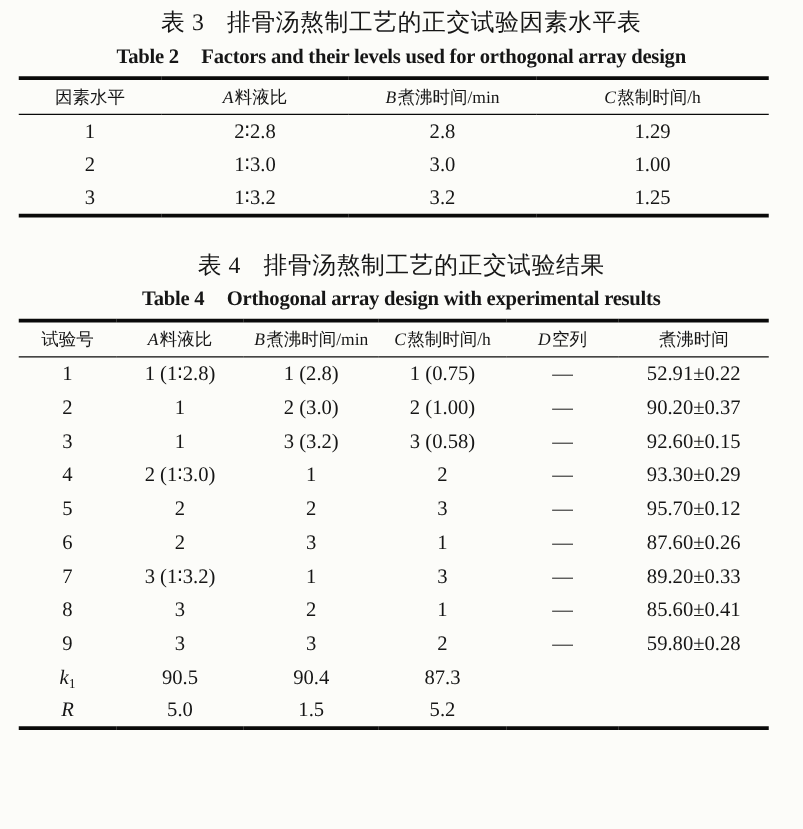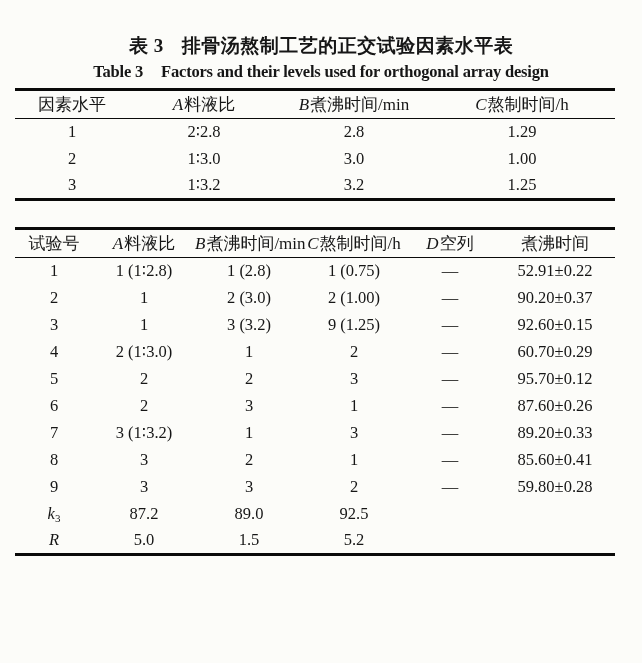--- a/index.html
+++ b/index.html
@@ -9,46 +9,45 @@
     color: #161616;
     font-family: "Liberation Serif", "DejaVu Serif", serif;
     overflow: hidden;
     padding-top: 6px;
   }
   .tbl-section { width: 642px; }
   .sec2 { margin-top: 26px; }
 
   .caption-cn {
     text-align: center;
-    font-weight: 700;
+    font-weight: 400;
     font-size: 19px;
     line-height: 26px;
     letter-spacing: 0.5px;
-    margin-top: 27px;
   }
   .caption-en {
     text-align: center;
     font-weight: 700;
     font-size: 16.5px;
     line-height: 26px;
     letter-spacing: -0.2px;
   }
   .cap-label { margin-right: 18px; }
 
   table.data-table {
     border-collapse: collapse;
     table-layout: fixed;
     width: 600px;
     margin: 3px 0 0 15px;
     border-top: 3px solid #0a0a0a;
     border-bottom: 3px solid #0a0a0a;
   }
   table.data-table thead th {
     font-weight: 400;
-    font-size: 17px;
+    font-size: 14px;
     height: 29px;
     text-align: center;
     vertical-align: middle;
     border-bottom: 1.5px solid #0a0a0a;
     white-space: nowrap;
   }
   table.data-table td {
     font-size: 16.5px;
     height: 27px;
     text-align: center;
@@ -67,21 +66,21 @@
     font-style: normal;
   }
 </style>
 </head>
 <body>
 
 <main class="page">
 
   <section class="tbl-section">
     <p class="caption-cn"><span class="cap-label">表 3</span><span>排骨汤熬制工艺的正交试验因素水平表</span></p>
-    <p class="caption-en"><span class="cap-label">Table 3</span><span>Factors and their levels used for orthogonal array design</span></p>
+    <p class="caption-en"><span class="cap-label">Table 2</span><span>Factors and their levels used for orthogonal array design</span></p>
     <table class="data-table" data-table="table3">
         <colgroup>
           <col style="width: 19%;">
           <col style="width: 25%;">
           <col style="width: 25%;">
           <col style="width: 31%;">
         </colgroup>
         <thead>
           <tr>
             <th>因素水平</th>
@@ -107,20 +106,22 @@
             <td>3</td>
             <td>1∶3.2</td>
             <td>3.2</td>
             <td>1.25</td>
           </tr>
         </tbody>
       </table>
   </section>
 
   <section class="tbl-section sec2">
+    <p class="caption-cn"><span class="cap-label">表 4</span><span>排骨汤熬制工艺的正交试验结果</span></p>
+    <p class="caption-en"><span class="cap-label">Table 4</span><span>Orthogonal array design with experimental results</span></p>
     <table class="data-table" data-table="table4">
         <colgroup>
           <col style="width: 13%;">
           <col style="width: 17%;">
           <col style="width: 18%;">
           <col style="width: 17%;">
           <col style="width: 15%;">
           <col style="width: 20%;">
         </colgroup>
         <thead>
@@ -147,31 +148,31 @@
             <td>1</td>
             <td>2 (3.0)</td>
             <td>2 (1.00)</td>
             <td>—</td>
             <td>90.20±0.37</td>
           </tr>
           <tr>
             <td>3</td>
             <td>1</td>
             <td>3 (3.2)</td>
-            <td>9 (1.25)</td>
+            <td>3 (0.58)</td>
             <td>—</td>
             <td>92.60±0.15</td>
           </tr>
           <tr>
             <td>4</td>
             <td>2 (1∶3.0)</td>
             <td>1</td>
             <td>2</td>
             <td>—</td>
-            <td>60.70±0.29</td>
+            <td>93.30±0.29</td>
           </tr>
           <tr>
             <td>5</td>
             <td>2</td>
             <td>2</td>
             <td>3</td>
             <td>—</td>
             <td>95.70±0.12</td>
           </tr>
           <tr>
@@ -200,24 +201,24 @@
           </tr>
           <tr>
             <td>9</td>
             <td>3</td>
             <td>3</td>
             <td>2</td>
             <td>—</td>
             <td>59.80±0.28</td>
           </tr>
           <tr>
-            <td class="it">k<sub>3</sub></td>
-            <td>87.2</td>
-            <td>89.0</td>
-            <td>92.5</td>
+            <td class="it">k<sub>1</sub></td>
+            <td>90.5</td>
+            <td>90.4</td>
+            <td>87.3</td>
             <td></td>
             <td></td>
           </tr>
           <tr>
             <td class="it">R</td>
             <td>5.0</td>
             <td>1.5</td>
             <td>5.2</td>
             <td></td>
             <td></td>

